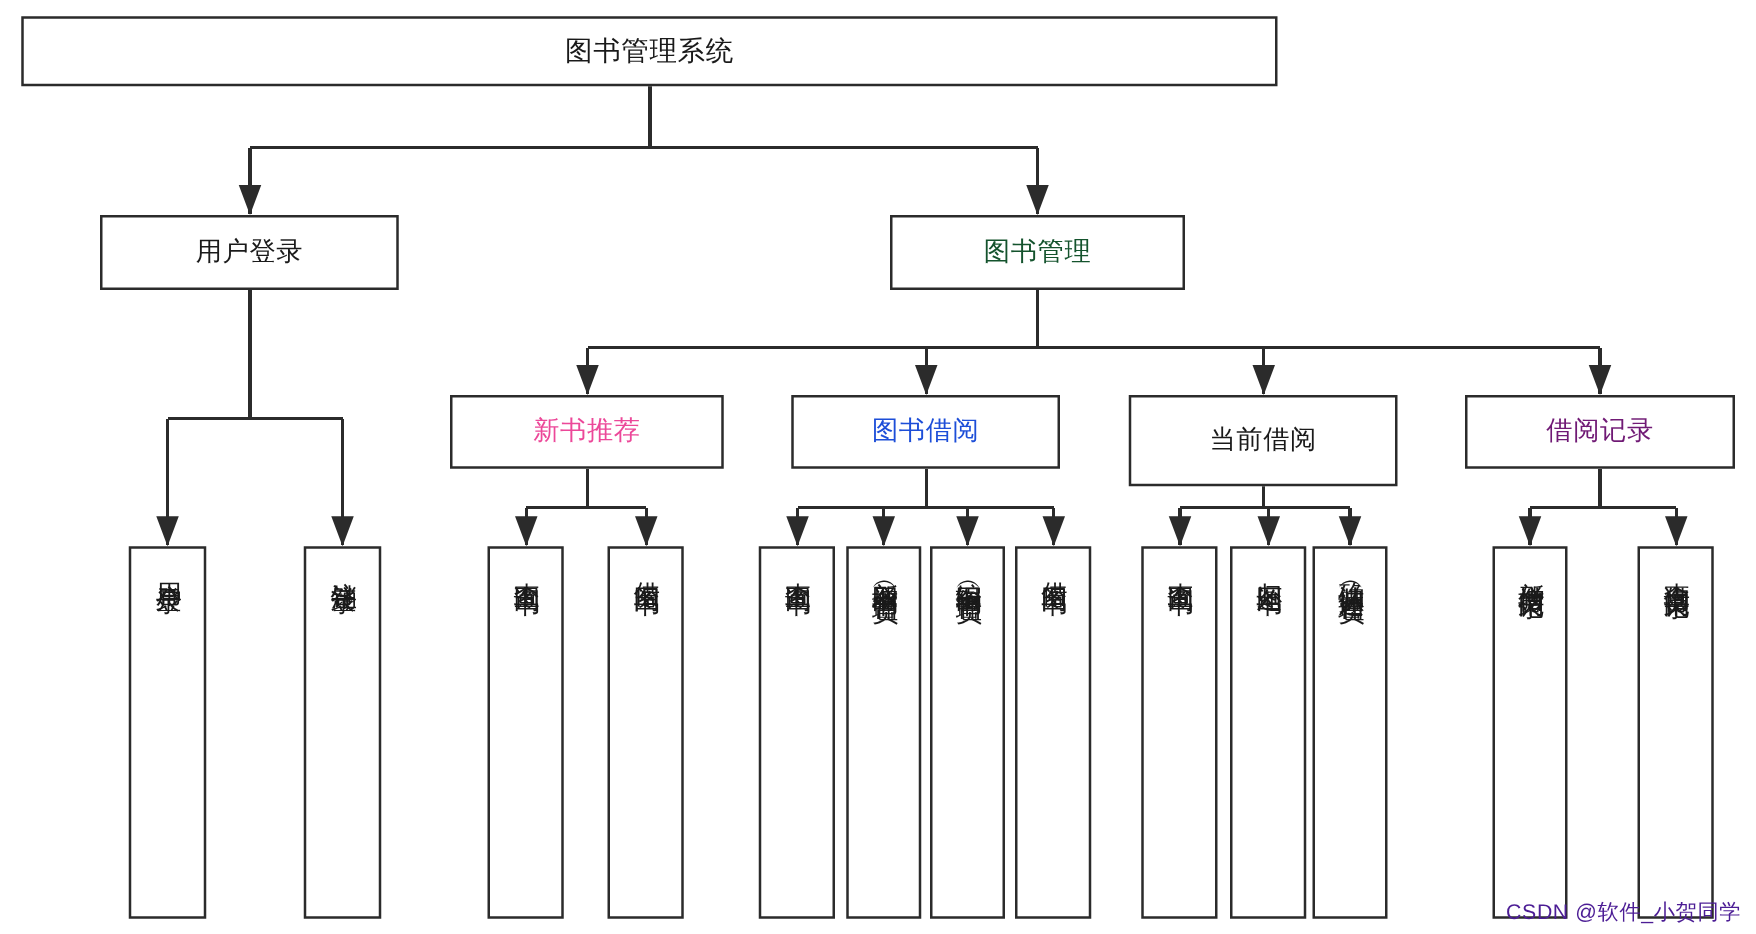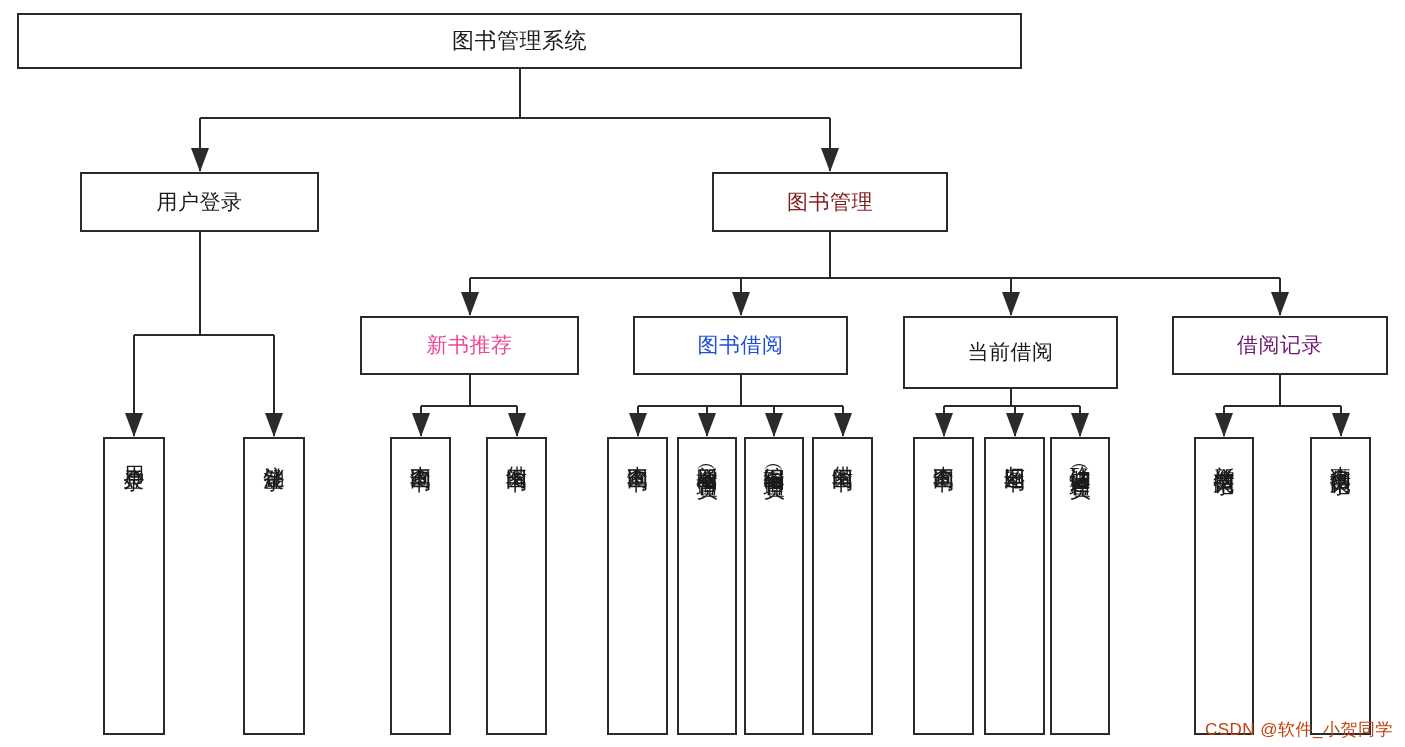--- a/index.html
+++ b/index.html
@@ -63,21 +63,21 @@
     text-orientation: upright;
     letter-spacing: 2px;
     line-height: 1.05;
     text-align: left;
   }
   .watermark {
     position: absolute;
     right: 12px;
     bottom: 6px;
     font-size: 17px;
-    color: #c2410c;
+    color: #4c1d95;
     letter-spacing: 0.5px;
     z-index: 5;
     white-space: nowrap;
   }
 </style>
 </head>
 <body>
 
 <div id="canvas">
   <svg id="edges" viewBox="0 0 1405 747" width="1405" height="747" xmlns="http://www.w3.org/2000/svg">
@@ -134,21 +134,21 @@
       <line x1="1341" y1="406" x2="1341" y2="436" stroke="#2b2b2b" stroke-width="2.6" shape-rendering="crispEdges"></line>
       <path d="M 1332 413 L 1350 413 L 1341 437 Z" fill="#2b2b2b"></path>
     </svg>
   <div id="nodes">
       <div class="node horiz root" style="left: 17px; top: 13px; width: 1005px; height: 56px; border-color: rgb(43, 43, 43); background: rgb(255, 255, 255); color: rgb(26, 26, 26);">
         <span class="lbl">图书管理系统</span>
       </div>
       <div class="node horiz" style="left: 80px; top: 172px; width: 239px; height: 60px; border-color: rgb(43, 43, 43); background: rgb(255, 255, 255); color: rgb(26, 26, 26);">
         <span class="lbl">用户登录</span>
       </div>
-      <div class="node horiz" style="left: 712px; top: 172px; width: 236px; height: 60px; border-color: rgb(43, 43, 43); background: rgb(255, 255, 255); color: #7f1d1d;">
+      <div class="node horiz" style="left: 712px; top: 172px; width: 236px; height: 60px; border-color: rgb(43, 43, 43); background: rgb(255, 255, 255); color: #14532d;">
         <span class="lbl">图书管理</span>
       </div>
       <div class="node horiz" style="left: 360px; top: 316px; width: 219px; height: 59px; border-color: rgb(43, 43, 43); background: rgb(255, 255, 255); color: #ec4899;">
         <span class="lbl">新书推荐</span>
       </div>
       <div class="node horiz" style="left: 633px; top: 316px; width: 215px; height: 59px; border-color: rgb(43, 43, 43); background: rgb(255, 255, 255); color: #1d4ed8;">
         <span class="lbl">图书借阅</span>
       </div>
       <div class="node horiz" style="left: 903px; top: 316px; width: 215px; height: 73px; border-color: rgb(43, 43, 43); background: rgb(255, 255, 255); color: rgb(26, 26, 26);">
         <span class="lbl">当前借阅</span>

